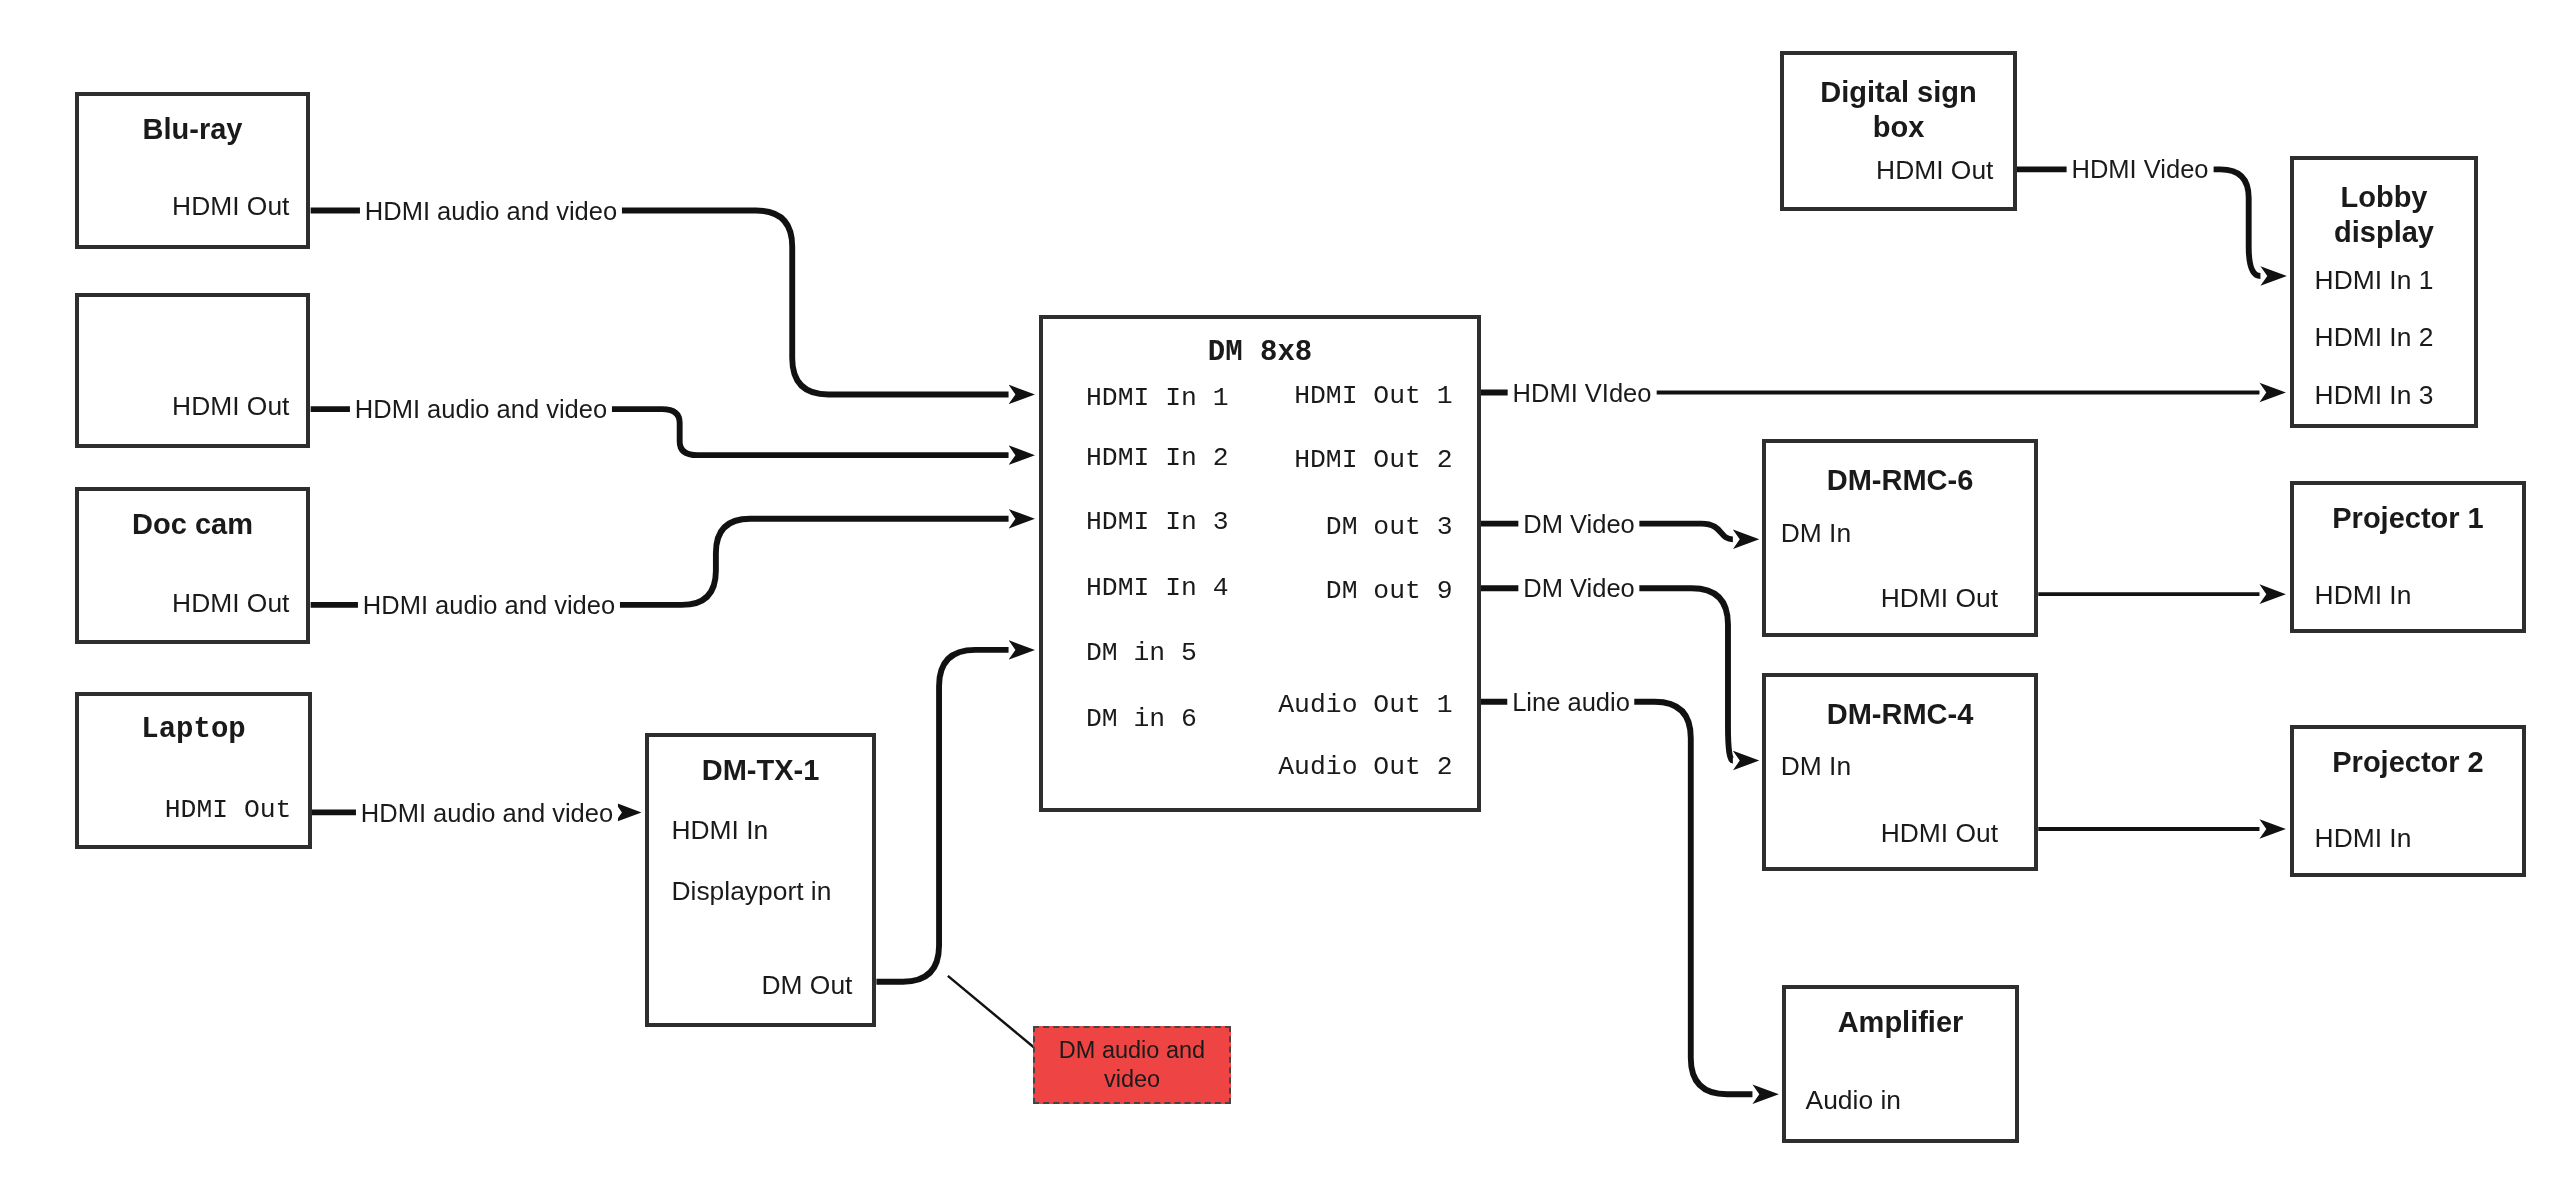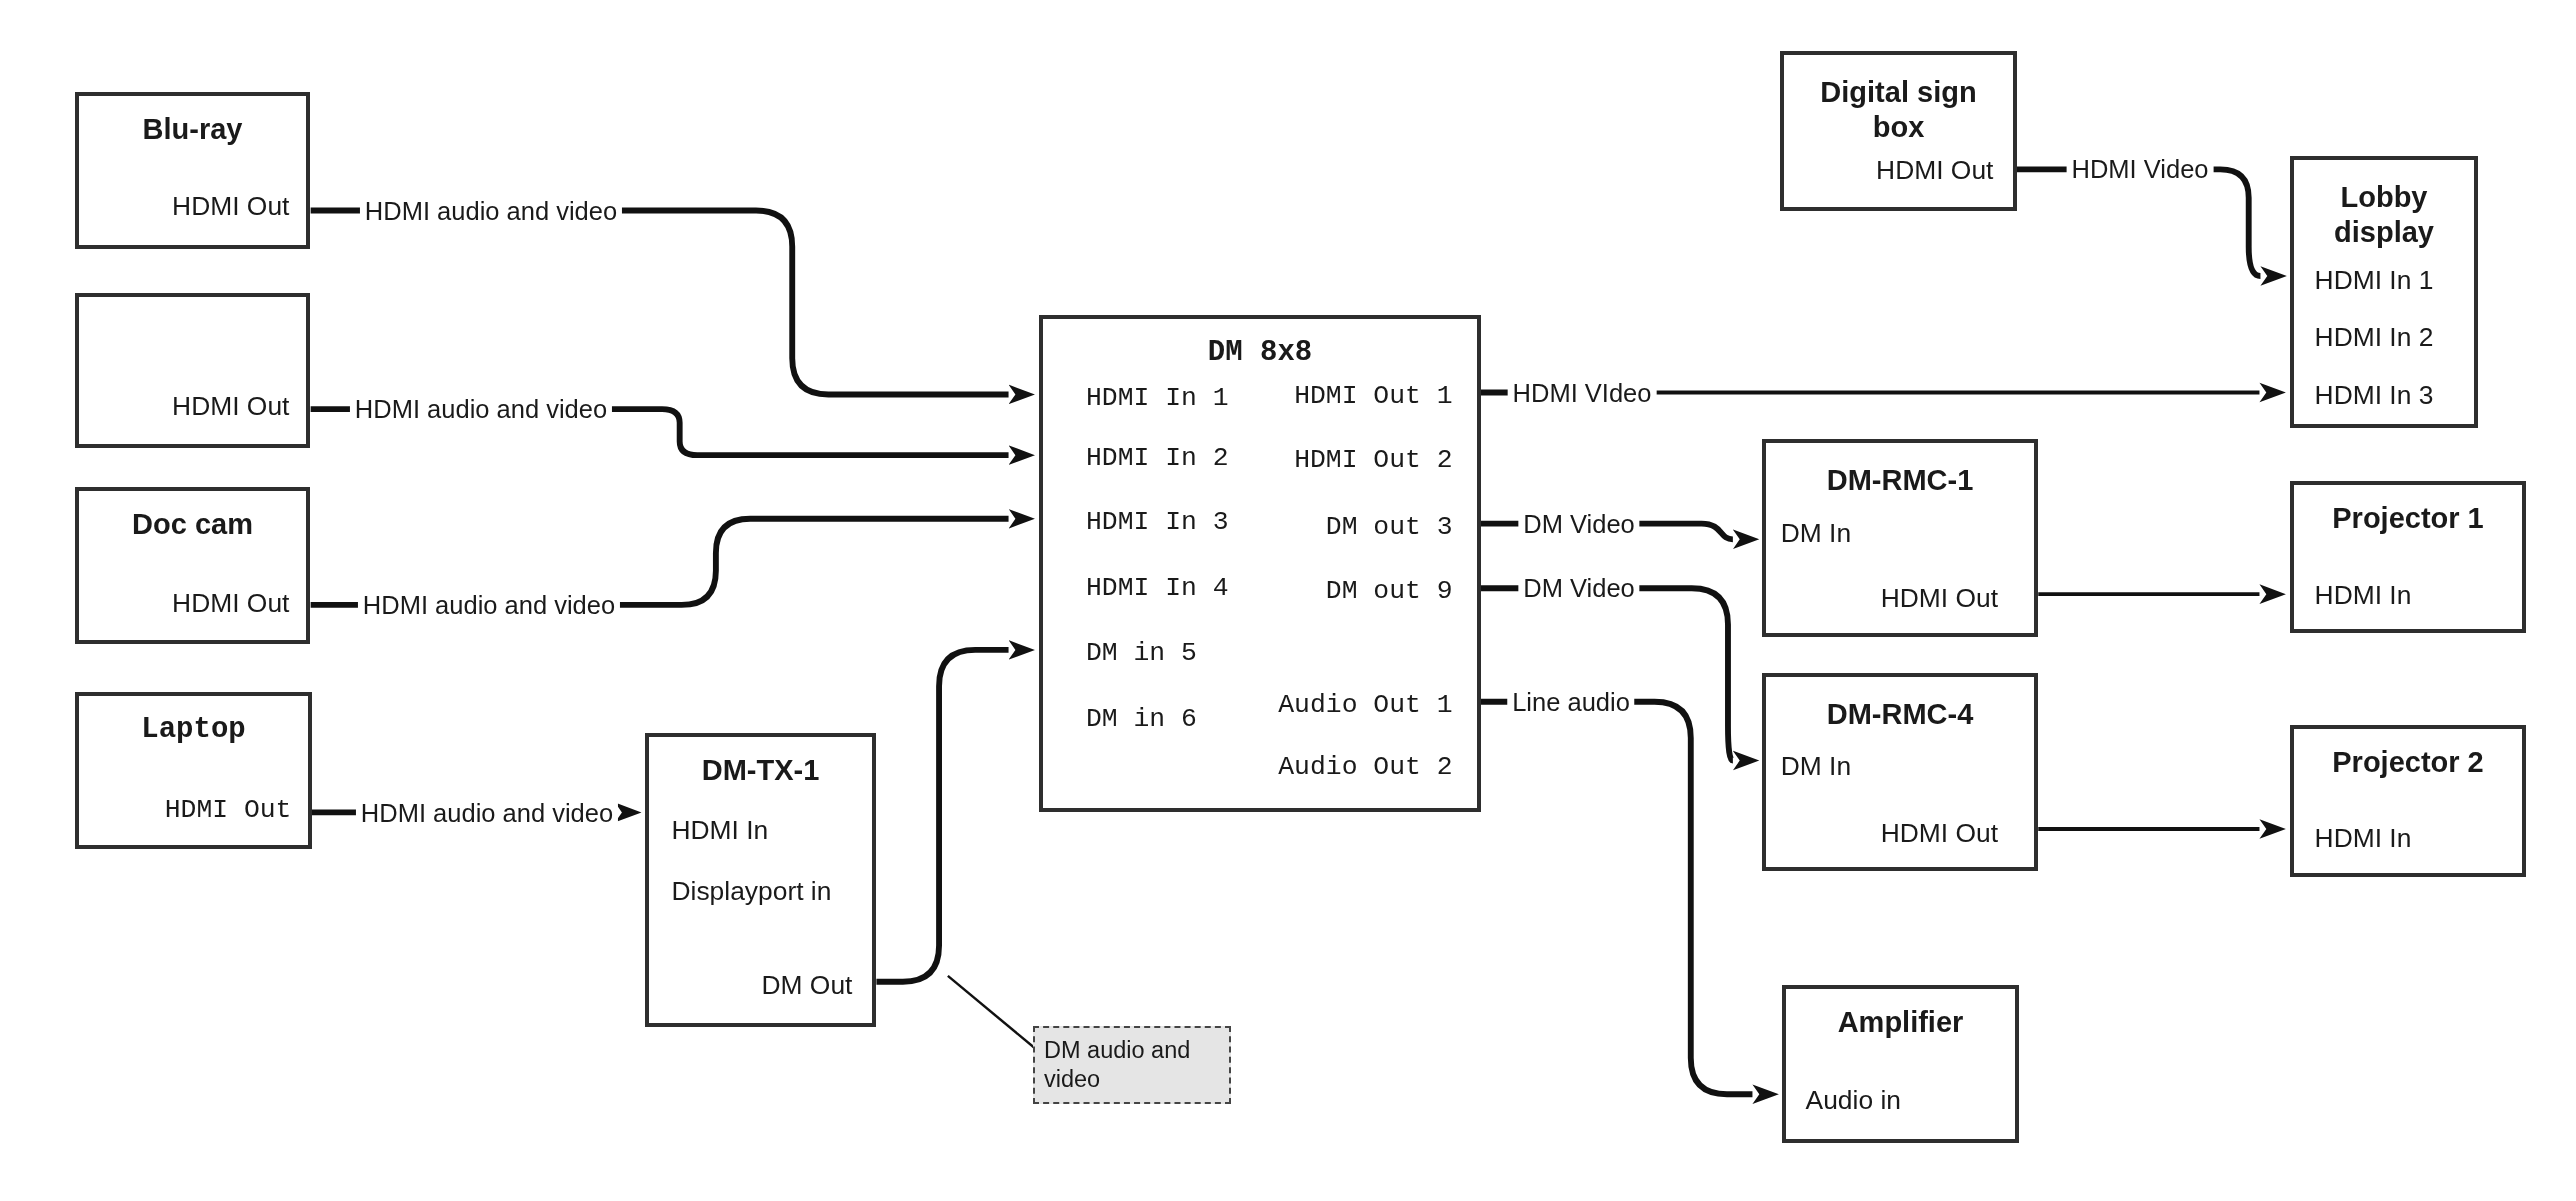--- a/index.html
+++ b/index.html
@@ -6,22 +6,22 @@
   body{font-family:"Liberation Sans","DejaVu Sans",sans-serif;color:#1a1a1a;}
   #canvas{position:relative;width:2576px;height:1201px;background:#ffffff;overflow:hidden;}
   #wires{position:absolute;left:0;top:0;width:2576px;height:1201px;}
   .box{position:absolute;border:4.9px solid #2e2e2e;background:#ffffff;box-sizing:border-box;}
   .box .title{font-weight:bold;font-size:29px;line-height:35px;text-align:center;margin:0 auto;padding-top:15.7px;}
   .box.pt2 .title{padding-top:19.6px;}
   .port{position:absolute;font-size:26.4px;line-height:29px;white-space:nowrap;}
   .port.r{text-align:center;}
   .wire-label{position:absolute;transform:translate(-50%,-50%);font-size:25.5px;line-height:29px;
     background:#ffffff;padding:0 4.9px;white-space:nowrap;}
-  .callout{position:absolute;border:2px dashed #444;background:#e5e5e5;box-sizing:border-box;
-    display:flex;align-items:center;justify-content:center;text-align:left;}
+  .callout{position:absolute;border:2px dashed #444;background:#ef4444;box-sizing:border-box;
+    display:flex;align-items:center;justify-content:center;text-align:center;}
   .callout .callout-text{font-size:23.5px;line-height:29px;width:176px;}
 </style>
 </head>
 <body>
 
 <div id="canvas">
 
   <svg id="wires" viewBox="0 0 2631 1227" xmlns="http://www.w3.org/2000/svg">
     <defs>
       <marker id="ah" markerUnits="userSpaceOnUse" markerWidth="30" markerHeight="26" refX="0" refY="13" orient="auto">
@@ -118,21 +118,21 @@
   </div>
 
   <div class="box pt2" style="left:2290px;top:156px;width:188px;height:272px;">
     <div class="title" style="width:127px;">Lobby display</div>
     <div class="port" style="left:20.6px;top:106px;">HDMI In 1</div>
     <div class="port" style="left:20.6px;top:163px;">HDMI In 2</div>
     <div class="port" style="left:20.6px;top:221px;">HDMI In 3</div>
   </div>
 
   <div class="box pt2" style="left:1762px;top:439px;width:276px;height:198px;">
-    <div class="title">DM-RMC-1</div>
+    <div class="title">DM-RMC-6</div>
     <div class="port" style="left:14.7px;top:76px;">DM In</div>
     <div class="port r" style="right:36px;top:141px;">HDMI Out</div>
   </div>
 
   <div class="box" style="left:2290px;top:481px;width:236px;height:152px;">
     <div class="title">Projector 1</div>
     <div class="port" style="left:20.6px;top:96px;">HDMI In</div>
   </div>
 
   <div class="box pt2" style="left:1762px;top:673px;width:276px;height:198px;">

